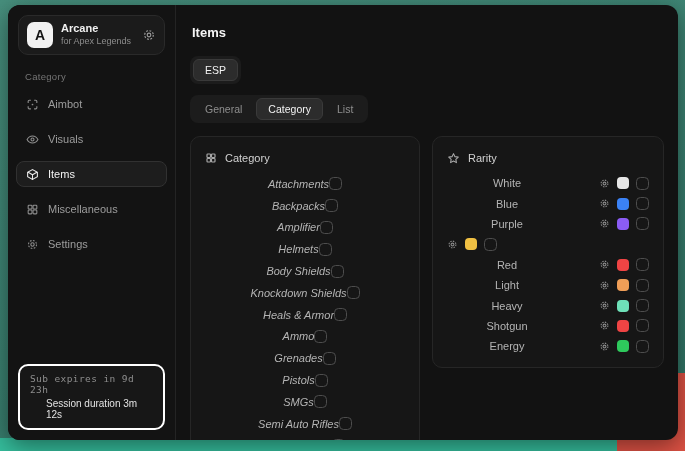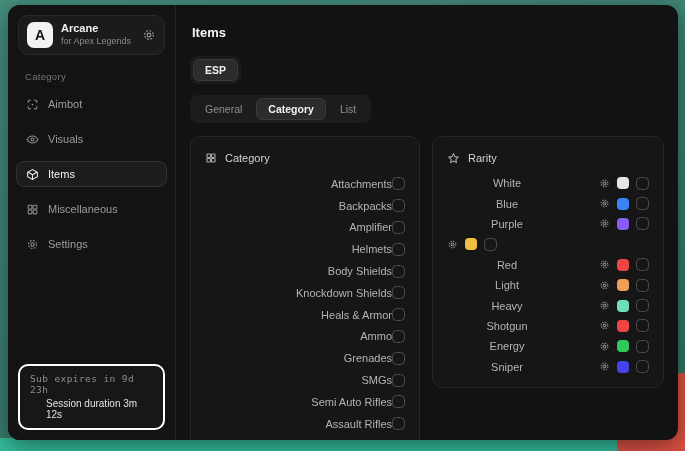--- a/index.html
+++ b/index.html
@@ -64,37 +64,37 @@
   .page-title { font-size:13px; font-weight:700; color:#f5f5f5; margin:6px 0 16px 2px; }
 
   .seg {
     align-self:flex-start; display:flex; gap:2px;
     background:#1c1c1c; border-radius:8px; padding:3px; margin-bottom:11px;
   }
   .seg-tab {
     padding:4px 11px; font-size:10.5px; color:#8e8e8e;
     border-radius:6px; border:1px solid transparent; cursor:pointer; white-space:nowrap;
   }
-  .seg-tab.active { background:#2c2c2c; border-color:#3a3a3a; color:#f2f2f2; font-weight:700; }
+  .seg-tab.active { background:#2c2c2c; border-color:#3a3a3a; color:#f2f2f2; font-weight:400; }
 
   .panels { display:flex; gap:12px; align-items:flex-start; margin-top:2px; }
   .panel {
     background:#161616; border:1px solid #262626; border-radius:10px;
     padding:9px 14px 10px;
   }
   .panel-category { width:232px; height:360px; }
   .panel-rarity   { width:234px;text-align:center; }
   .panel-header {
     display:flex; align-items:center; gap:8px; height:24px; margin-bottom:3px;
     font-size:11px; color:#d2d2d2;
   }
   .panel-header .ico { display:flex; color:#a8a8a8; }
 
   .cat-row {
-    height:21.8px; display:flex; align-items:center; justify-content:flex-end;
+    height:21.8px; display:flex; align-items:center; justify-content:center;font-style:italic;
   }
   .row-label { font-size:11px; color:#b4b4b4; }
   .checkbox {
     width:13px; height:13px; border:1.5px solid #4d4d4d; border-radius:4.5px;
     background:transparent; flex:none; cursor:pointer;
   }
 
   .rar-row { height:20.4px; display:flex; align-items:center;gap:32px; }
   .rar-row .row-label { flex:1; }
   .rar-controls { display:flex; align-items:center; gap:7px; }
@@ -250,20 +250,24 @@
           </div>
         <div class="cat-row">
             <span class="row-label">Ammo</span>
             <span class="checkbox"></span>
           </div>
         <div class="cat-row">
             <span class="row-label">Grenades</span>
             <span class="checkbox"></span>
           </div>
         <div class="cat-row">
+            <span class="row-label">Pistols</span>
+            <span class="checkbox"></span>
+          </div>
+        <div class="cat-row">
             <span class="row-label">SMGs</span>
             <span class="checkbox"></span>
           </div>
         <div class="cat-row">
             <span class="row-label">Semi Auto Rifles</span>
             <span class="checkbox"></span>
           </div>
         <div class="cat-row">
             <span class="row-label">Assault Rifles</span>
             <span class="checkbox"></span>
@@ -390,30 +394,17 @@
               <span class="mini-gear">
                 <svg width="11" height="11" viewBox="0 0 24 24" fill="none" stroke="currentColor" stroke-width="2.4">
                   <circle cx="12" cy="12" r="3.1"></circle>
                   <circle cx="12" cy="12" r="7.4" stroke-dasharray="3.2 2.6"></circle>
                 </svg>
               </span>
               <span class="swatch" style="background-color: rgb(46, 201, 92);"></span>
               <span class="checkbox"></span>
             </span>
         </div>
-        <div class="rar-row">
-          <span class="row-label">Sniper</span>
-          <span class="rar-controls">
-              <span class="mini-gear">
-                <svg width="11" height="11" viewBox="0 0 24 24" fill="none" stroke="currentColor" stroke-width="2.4">
-                  <circle cx="12" cy="12" r="3.1"></circle>
-                  <circle cx="12" cy="12" r="7.4" stroke-dasharray="3.2 2.6"></circle>
-                </svg>
-              </span>
-              <span class="swatch" style="background-color: rgb(70, 67, 236);"></span>
-              <span class="checkbox"></span>
-            </span>
-        </div>
       </div>
 
     </div>
   </div>
 </div>
 
 </body></html>

